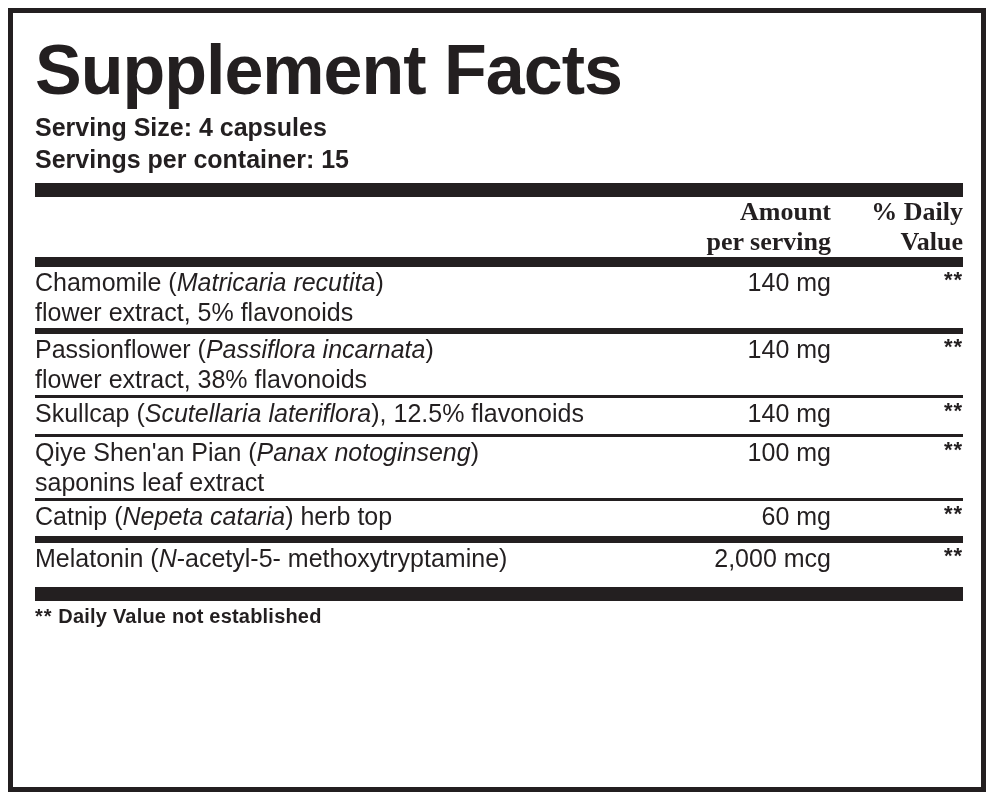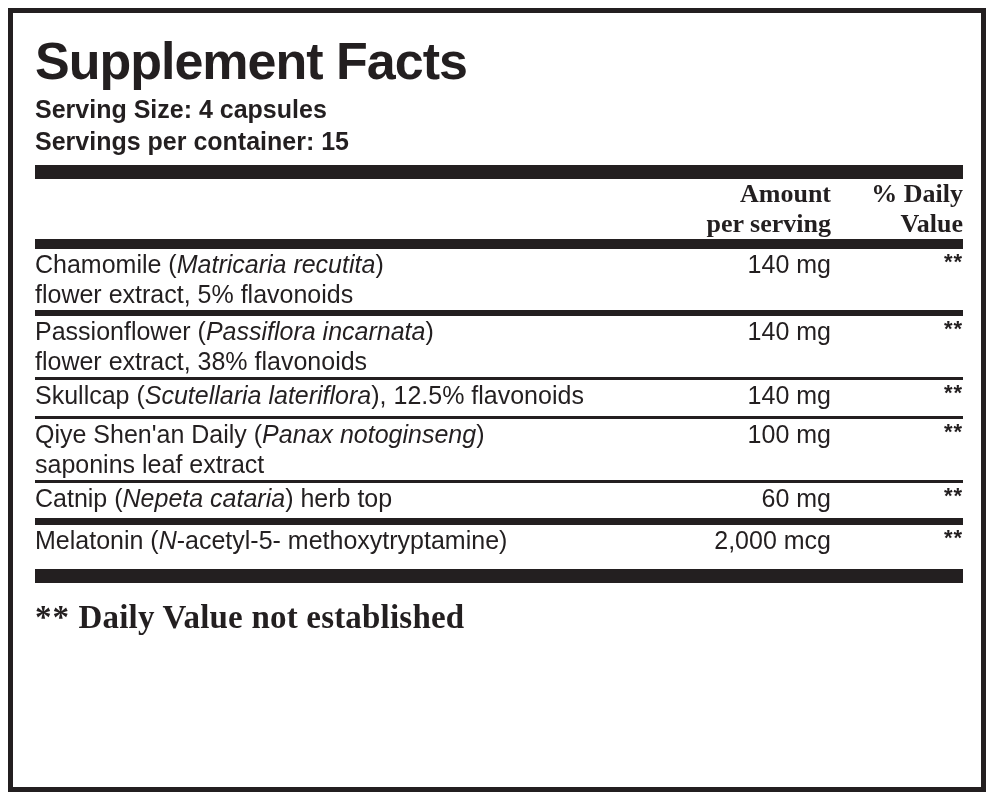--- a/index.html
+++ b/index.html
@@ -25,21 +25,21 @@
     background: #ffffff;
   }
   .inner {
     position: absolute;
     left: 22px;
     top: 10px;
     right: 18px;
     bottom: 6px;
   }
   .title {
-    font-size: 52px;
+    font-size: 70px;
     font-weight: bold;
     letter-spacing: -1px;
     line-height: 1.0;
     margin: 12px 0 6px 0;
     white-space: nowrap;
   }
   .serving {
     font-size: 25px;
     font-weight: bold;
     line-height: 1.28;
@@ -88,25 +88,24 @@
   .row .col-dv { white-space: nowrap; }
   .dv-star {
     font-weight: bold;
     font-size: 22px;
     vertical-align: super;
     letter-spacing: 1px;
   }
   .ital { font-style: italic; }
   .sep-row td { padding: 0; }
   .footnote {
-    font-size: 33px;
-    font-weight: bold;
-    padding-top: 16px;
+    font-size: 20px;
+    font-weight: bold;
+    padding-top: 4px;
     letter-spacing: 0.2px;
-    font-family: Liberation Serif, serif;
   }
   .foot-star { letter-spacing: 1px; }
   .nowrap { white-space: nowrap; }
 </style>
 </head>
 <body>
 
 <div class="panel">
   <div class="inner">
 
@@ -185,21 +184,21 @@
           <td class="col-dv"><span class="dv-star">**</span></td>
         </tr>
         <tr class="sep-row">
           <td colspan="3">
               <div class="rule-thin"></div>
             </td>
         </tr>
 
         <tr class="row">
           <td class="col-name">
-            <span>Qiye Shen'an Daily (</span><span class="ital">Panax notoginseng</span><span>)</span>
+            <span>Qiye Shen'an Pian (</span><span class="ital">Panax notoginseng</span><span>)</span>
             <div>saponins leaf extract</div>
           </td>
           <td class="col-amt">100 mg</td>
           <td class="col-dv"><span class="dv-star">**</span></td>
         </tr>
         <tr class="sep-row">
           <td colspan="3">
               <div class="rule-thin"></div>
             </td>
         </tr>

